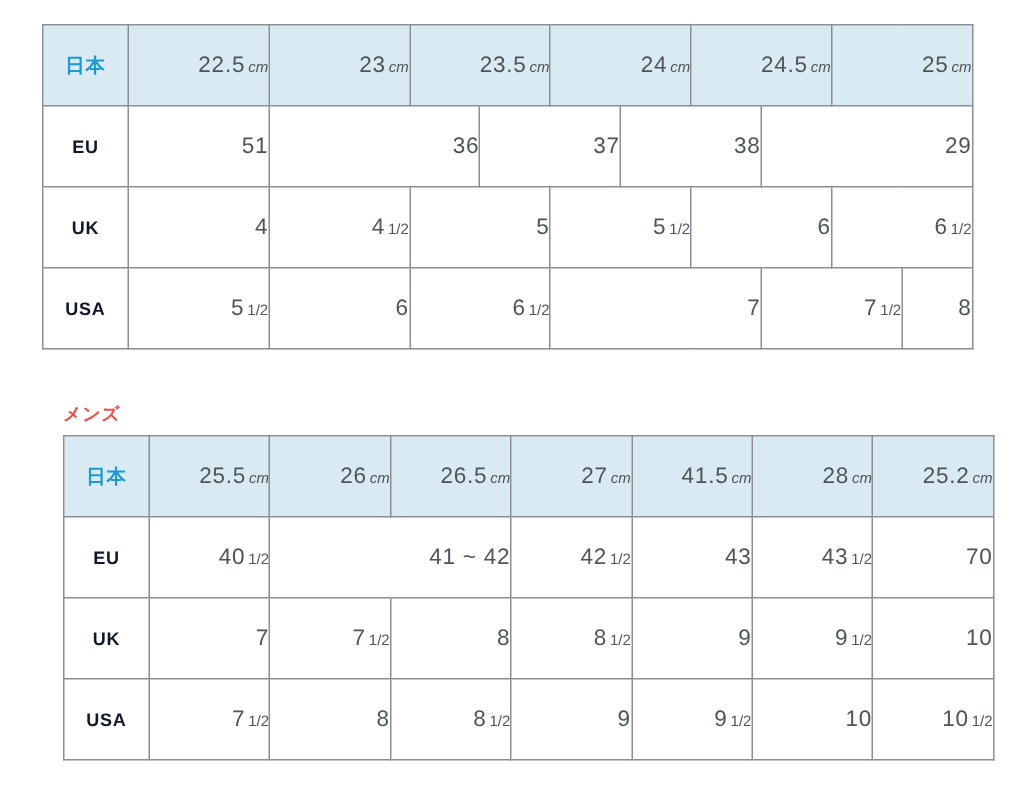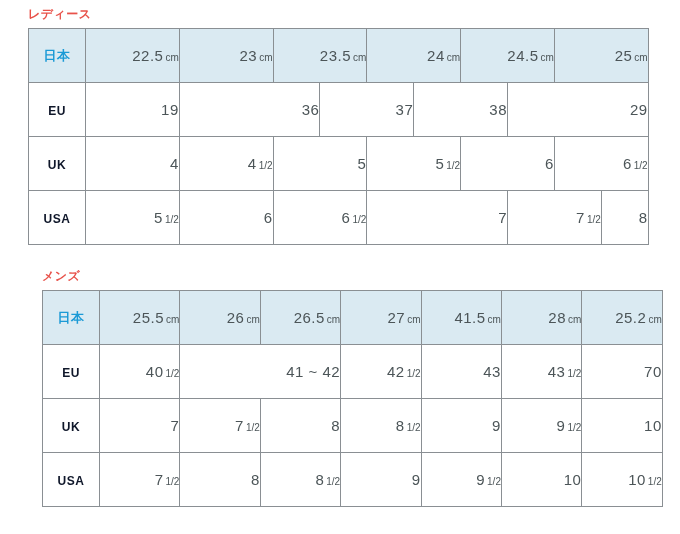--- a/index.html
+++ b/index.html
@@ -55,20 +55,21 @@
   .jp-label {
     color: #1b9ad6;
     font-size: 13px;
     font-weight: bold;
   }
   .unit {
     font-size: 10px;
     letter-spacing: 0;
     margin-left: 2px;
     color: #4c5558;
+    font-style: italic;
   }
   .frac {
     font-size: 10px;
     letter-spacing: 0;
     margin-left: 2px;
     color: #4c5558;
   }
   .cellwrap {
     display: flex;
     align-items: baseline;
@@ -78,21 +79,20 @@
   .ladies-wrap { position: absolute; left: 28px; top: 8px; }
   .mens-wrap   { position: absolute; left: 42px; top: 270px; }
   .tbl-offset  { margin-top: 8px; }
 </style>
 </head>
 <body>
 
 <div class="page">
 
   <div class="ladies-wrap">
-    <div class="section-label">レディース</div>
     <table class="size-table tbl-offset" id="ladies-table">
         <colgroup>
           <col style="width: 57px;">
           <col style="width: 46.9px;">
           <col style="width: 46.9px;">
           <col style="width: 46.9px;">
           <col style="width: 46.9px;">
           <col style="width: 46.9px;">
           <col style="width: 46.9px;">
           <col style="width: 46.9px;">
@@ -141,21 +141,21 @@
                 <span class="unit">cm</span>
               </span>
             </td>
           </tr>
         </thead>
         <tbody>
           <tr>
             <td><span class="rowlabel">EU</span></td>
             <td colspan="2">
               <span class="cellwrap">
-                <span>19</span>
+                <span>51</span>
               </span>
             </td>
             <td colspan="3">
               <span class="cellwrap">
                 <span>36</span>
               </span>
             </td>
             <td colspan="2">
               <span class="cellwrap">
                 <span>37</span>

